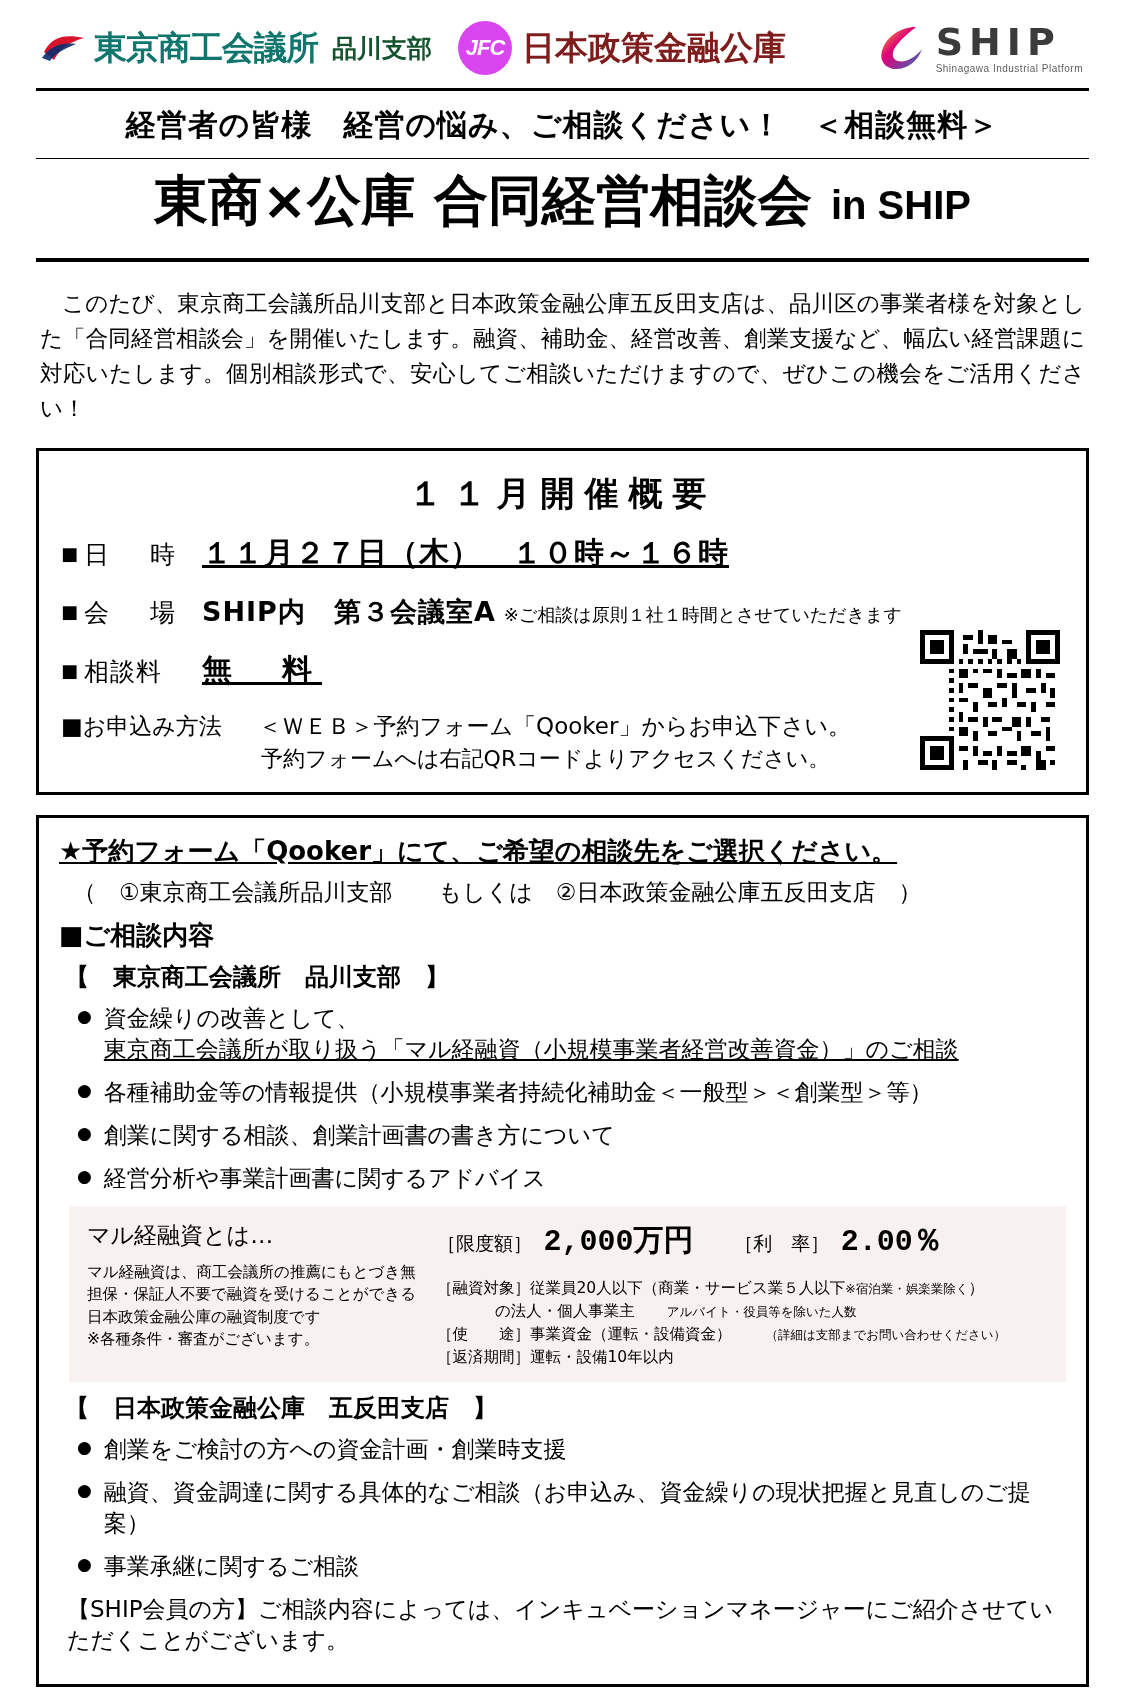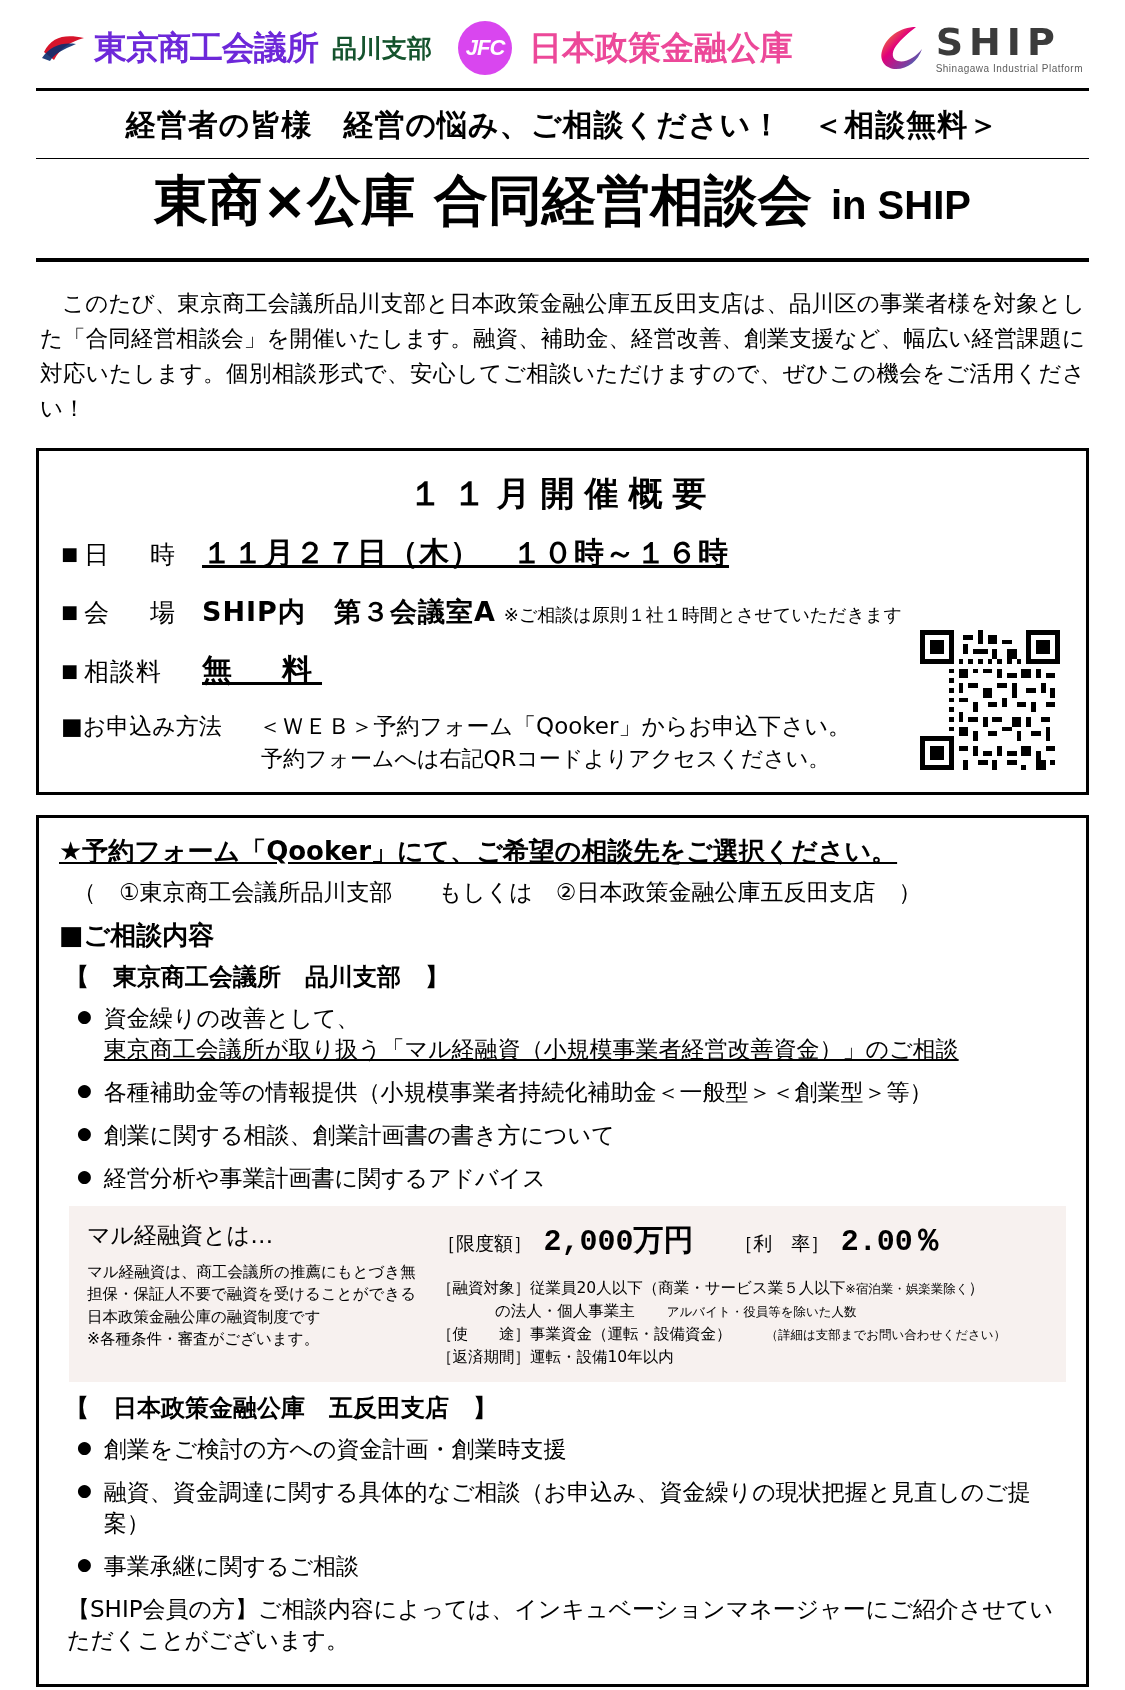--- a/index.html
+++ b/index.html
@@ -36,39 +36,39 @@
   .tokyo-cci { display: flex; align-items: center; }
   .tcci-mark {
     width: 46px; height: 40px; position: relative; margin-right: 6px;
   }
   .tcci-mark .swoosh {
     position: absolute; left: 0; top: 4px;
     width: 44px; height: 30px;
   }
   .tcci-text {
     font-size: 33px; font-weight: bold; letter-spacing: -1px;
-    color: #6d28d9;
+    color: #0f766e;
     font-family: "DejaVu Sans", sans-serif;
   }
   .tcci-branch {
     font-size: 25px; font-weight: bold; margin-left: 14px; color: #14532d;
     font-family: "DejaVu Sans", sans-serif;
   }
 
   .jfc { display: flex; align-items: center; margin-left: 26px; }
   .jfc-badge {
     width: 54px; height: 54px; border-radius: 50%;
     background: #d946ef;
     color: #fff; font-weight: bold; font-size: 22px;
     display: flex; align-items: center; justify-content: center;
     font-style: italic;
     letter-spacing: -1px;
   }
   .jfc-text {
-    font-size: 33px; font-weight: bold; margin-left: 17px; color: #ec4899;
+    font-size: 33px; font-weight: bold; margin-left: 10px; color: #7f1d1d;
     font-family: "DejaVu Sans", sans-serif;
   }
 
   .ship { display: flex; align-items: center; margin-left: 30px; }
   .ship-mark { width: 60px; height: 54px; }
   .ship-text-wrap { margin-left: 6px; }
   .ship-text {
     font-size: 38px; font-weight: bold; letter-spacing: 6px;
     color: #3b3b3b;
     line-height: 1;

